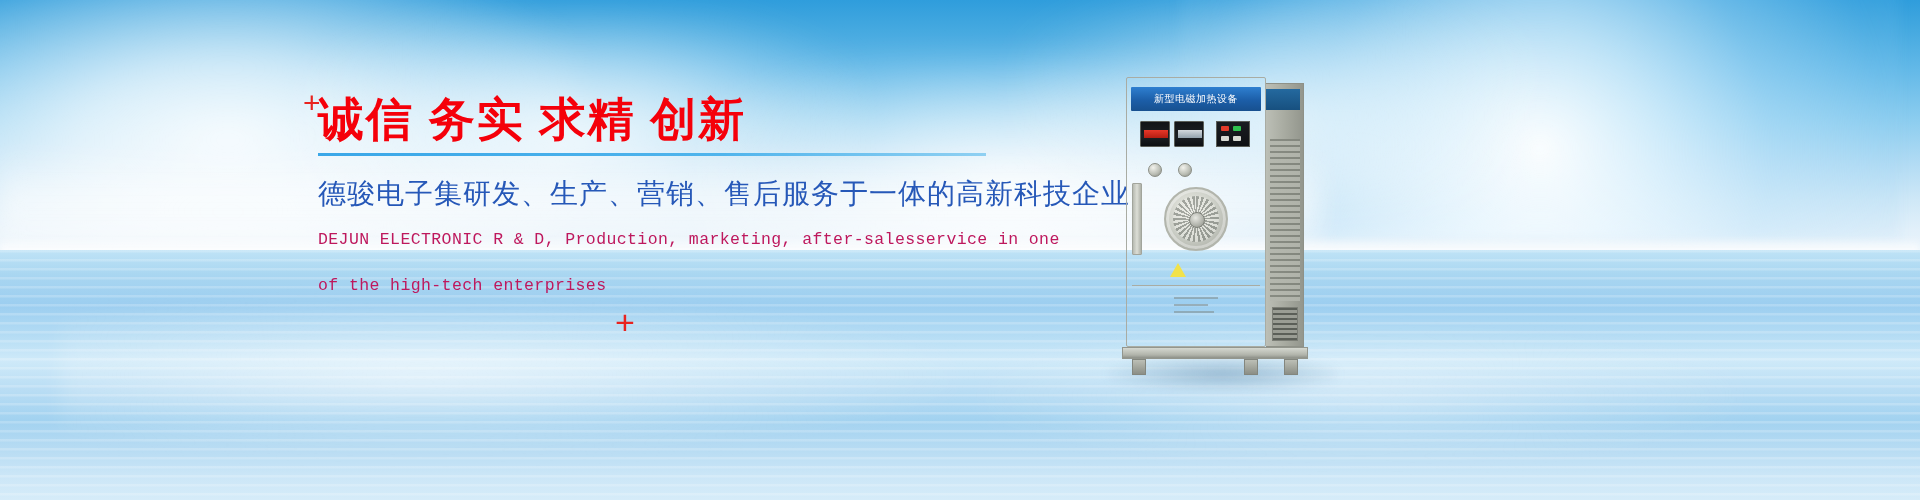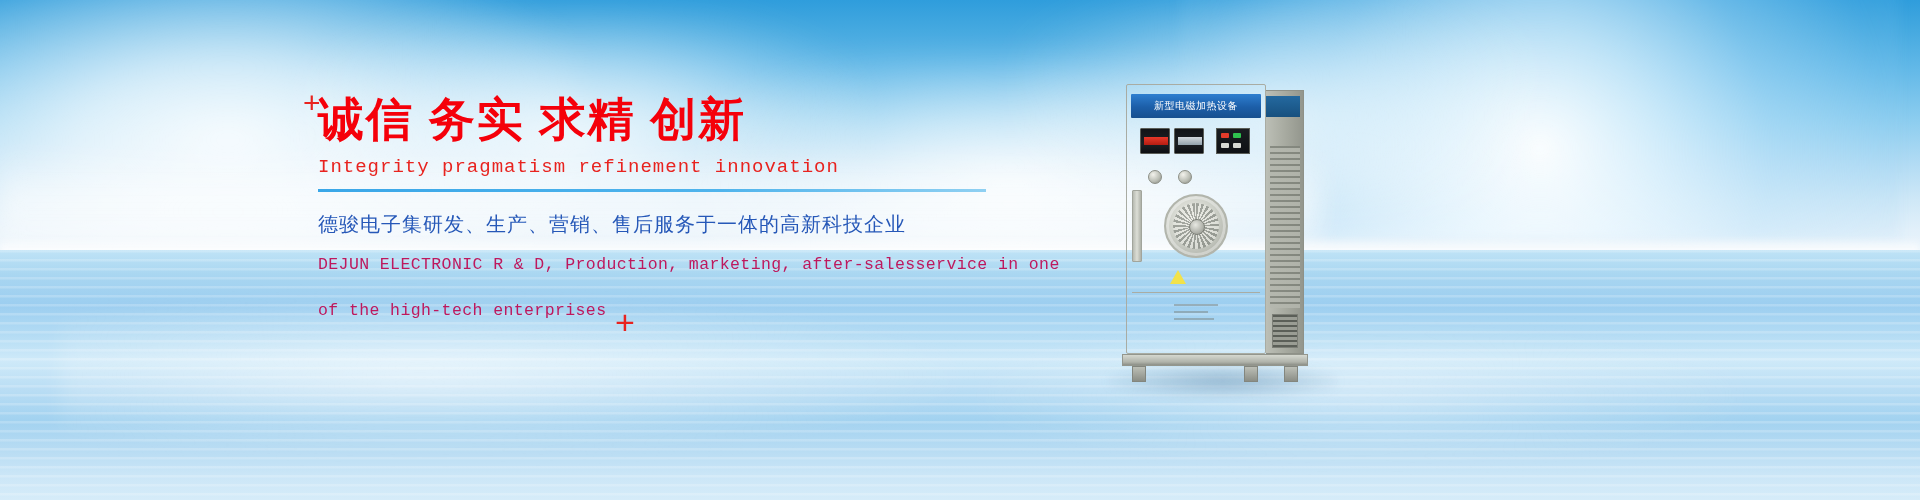--- a/index.html
+++ b/index.html
@@ -175,21 +175,21 @@
     white-space:nowrap;
   }
   .rule {
     margin-top:11px;
     width:668px; height:3px;
     background:linear-gradient(to right,#3aa7e8 0%, #4fb4ec 60%, #8fd0f2 100%);
   }
   .sub-cn {
     margin-top:19px;
     font-family:"Liberation Serif", serif;
-    font-size:20px;
+    font-size:28px;
     color:#2658b8;
     letter-spacing:1px;
     white-space:nowrap;
   }
   .sub-en {
     margin-top:12px;
     font-family:"Liberation Mono", monospace;
     font-size:16.5px;
     line-height:1.85;
     color:#be185d;
@@ -203,21 +203,21 @@
     color:#e8231f;
     font-family:"Liberation Sans", sans-serif;
     font-weight:400;
     line-height:1;
     user-select:none;
   }
   .plus-1 { left:303px; top:88px; font-size:30px; }
   .plus-2 { left:615px; top:305px; font-size:34px; }
 
   
-  .machine { position:absolute; left:1126px; top:84px; width:180px; height:288px; }
+  .machine { position:absolute; left:1126px; top:77px; width:180px; height:288px; }
 
   .m-shadow {
     position:absolute; left:-18px; top:280px;
     width:230px; height:34px;
     background:radial-gradient(ellipse at 50% 50%,
       rgba(60,110,150,0.38) 0%,
       rgba(60,110,150,0.16) 45%,
       rgba(60,110,150,0) 78%);
     filter:blur(5px);
   }
@@ -392,21 +392,20 @@
   <div class="horizon"></div>
   <div class="sea"></div>
   <div class="sea-shine"></div>
   <div class="sea-shine2"></div>
 
   <div class="plus plus-1">+</div>
   <div class="plus plus-2">+</div>
 
   <div class="text-block">
     <div class="headline">诚信 务实 求精 创新</div>
-    <div class="headline-en">Integrity  pragmatism  refinement  innovation</div>
     <div class="rule"></div>
     <div class="sub-cn">德骏电子集研发、生产、营销、售后服务于一体的高新科技企业</div>
     <div class="sub-en">DEJUN ELECTRONIC R &amp; D, Production, marketing, after-salesservice in one</div>
     <div class="sub-en" style="margin-top:15px">of the high-tech enterprises</div>
   </div>
 
   <div class="machine">
     <div class="m-shadow"></div>
     <div class="m-body"></div>
     <div class="m-side"></div>

